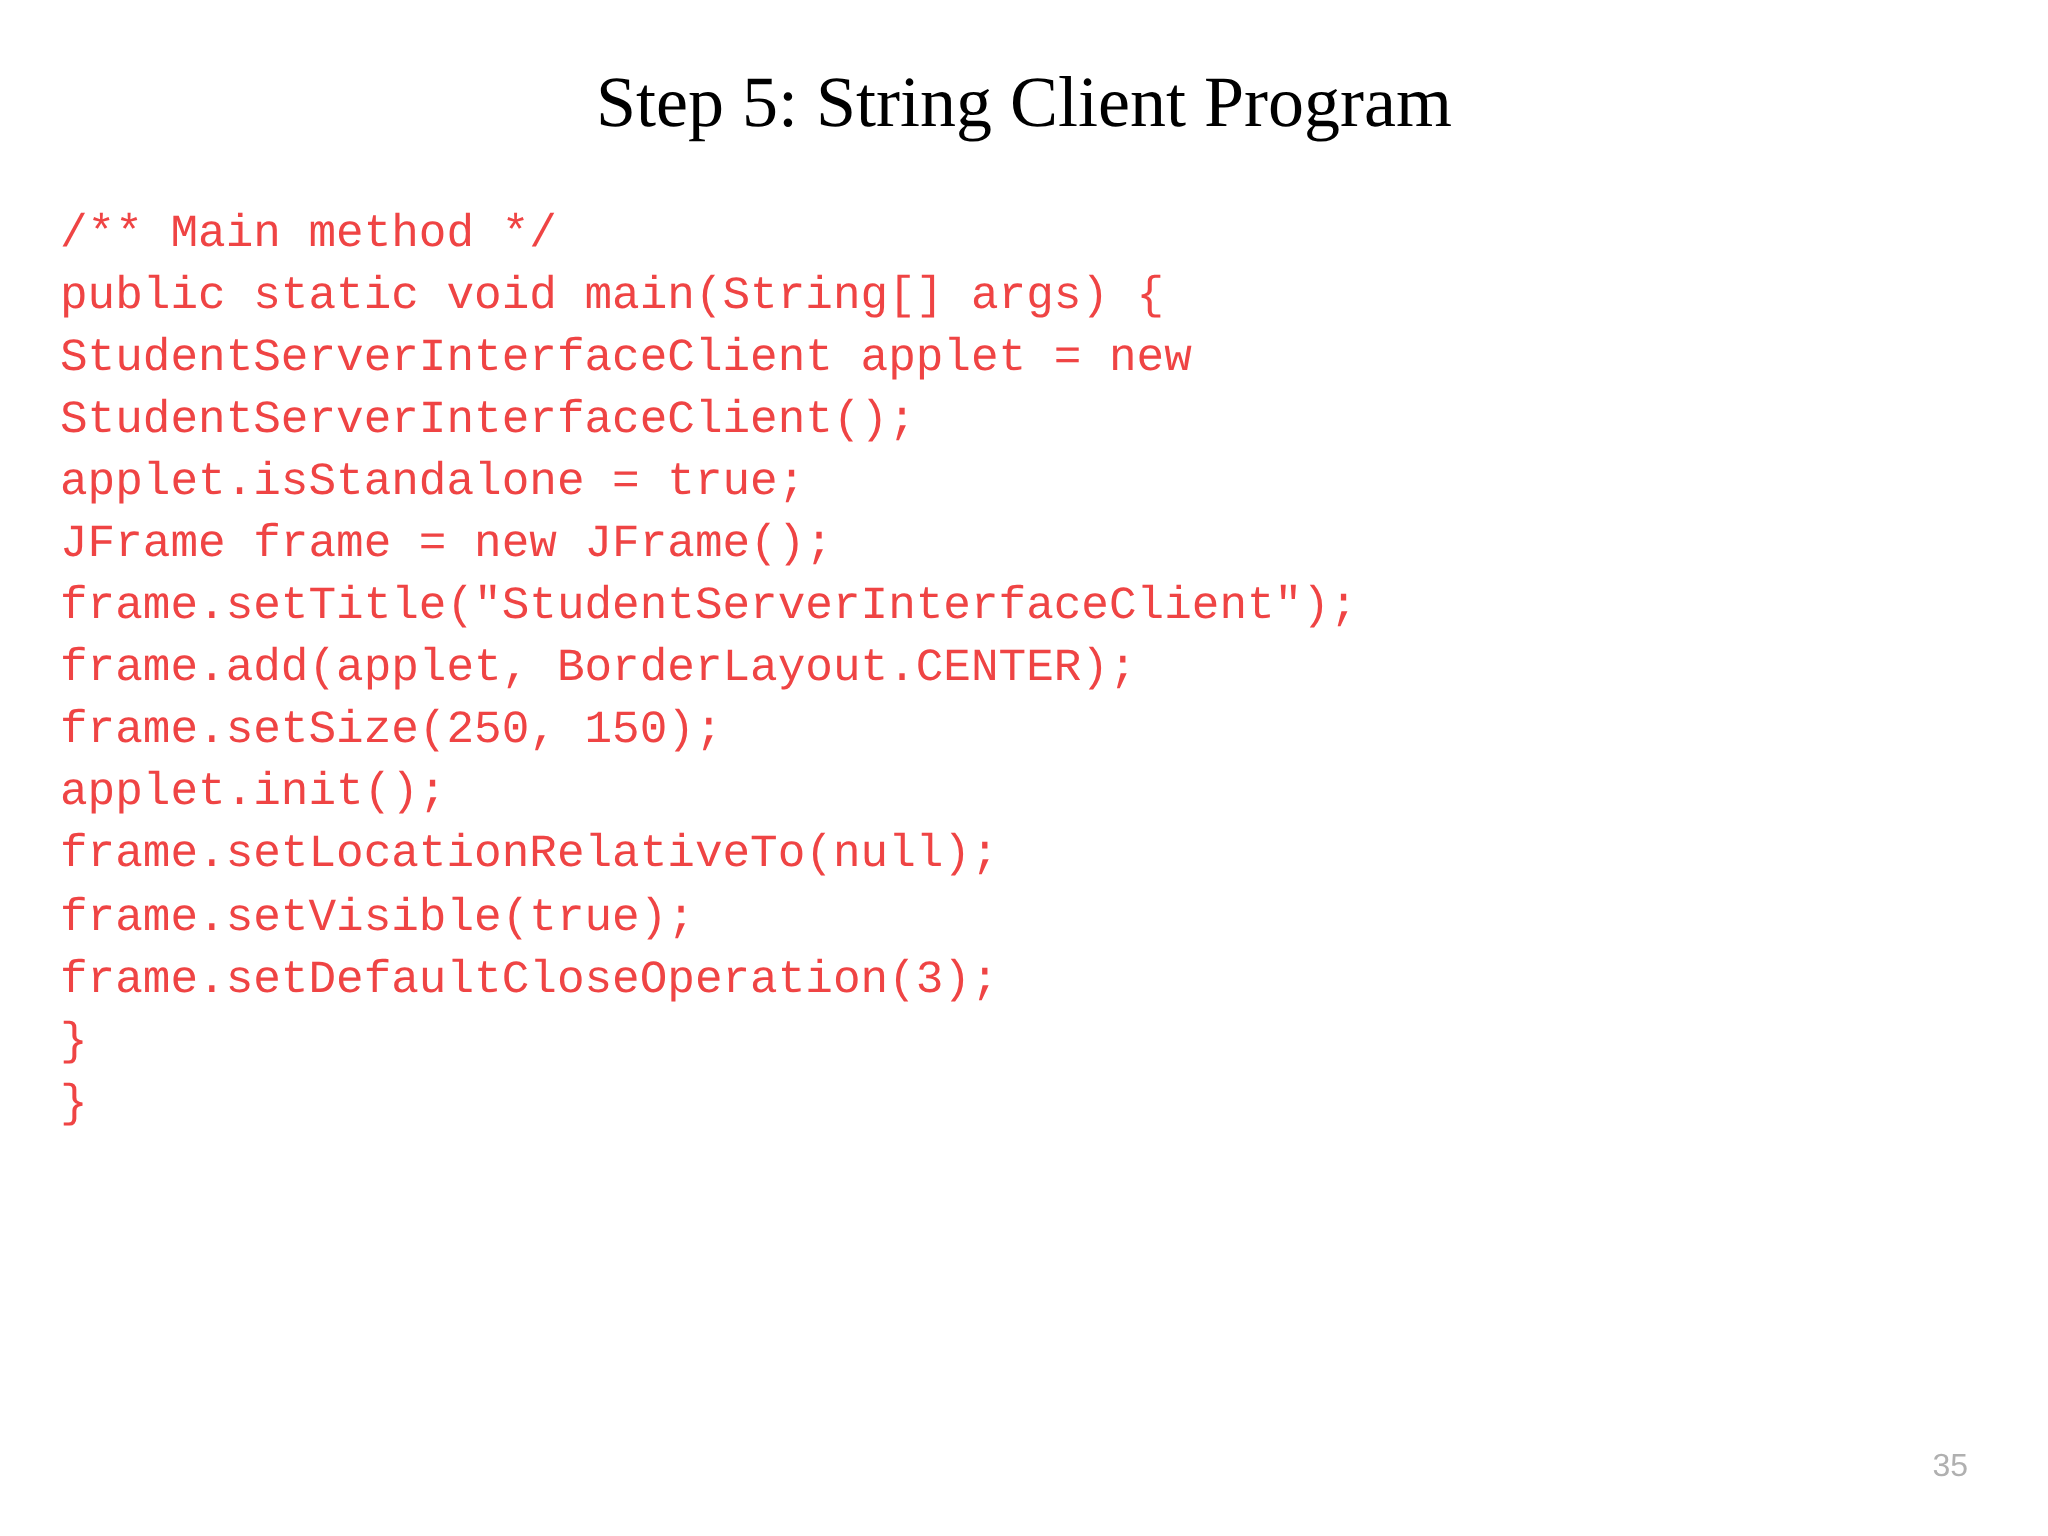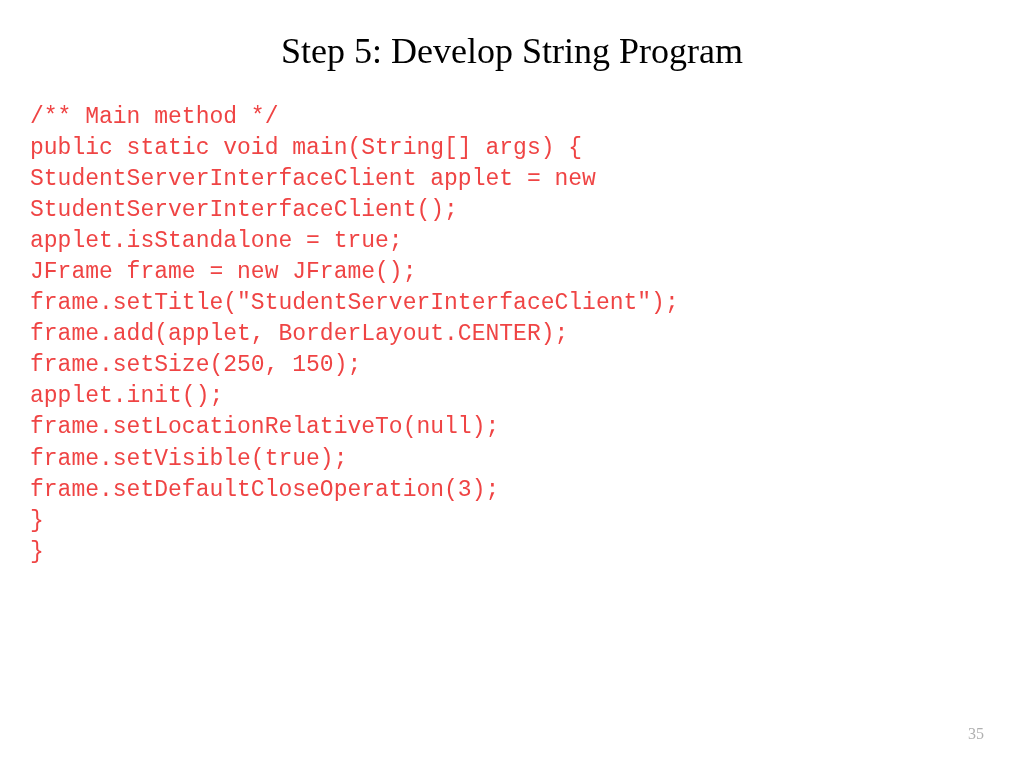--- a/index.html
+++ b/index.html
@@ -36,28 +36,28 @@
       color: #ef4444;
       white-space: pre;
       margin-left: -10px;
     }
     .page-number {
       position: absolute;
       bottom: 25px;
       right: 40px;
       font-size: 16px;
       color: #b0b0b0;
-      font-family: Liberation Serif, serif;
+      font-family: Liberation Sans, sans-serif;
     }
   </style>
 </head>
 <body>
 
 <div class="slide">
-  <h1 class="title">Step 5: Develop String Program</h1>
+  <h1 class="title">Step 5: String Client Program</h1>
   <div class="code-block">/** Main method */
 public static void main(String[] args) {
 StudentServerInterfaceClient applet = new
 StudentServerInterfaceClient();
 applet.isStandalone = true;
 JFrame frame = new JFrame();
 frame.setTitle("StudentServerInterfaceClient");
 frame.add(applet, BorderLayout.CENTER);
 frame.setSize(250, 150);
 applet.init();

